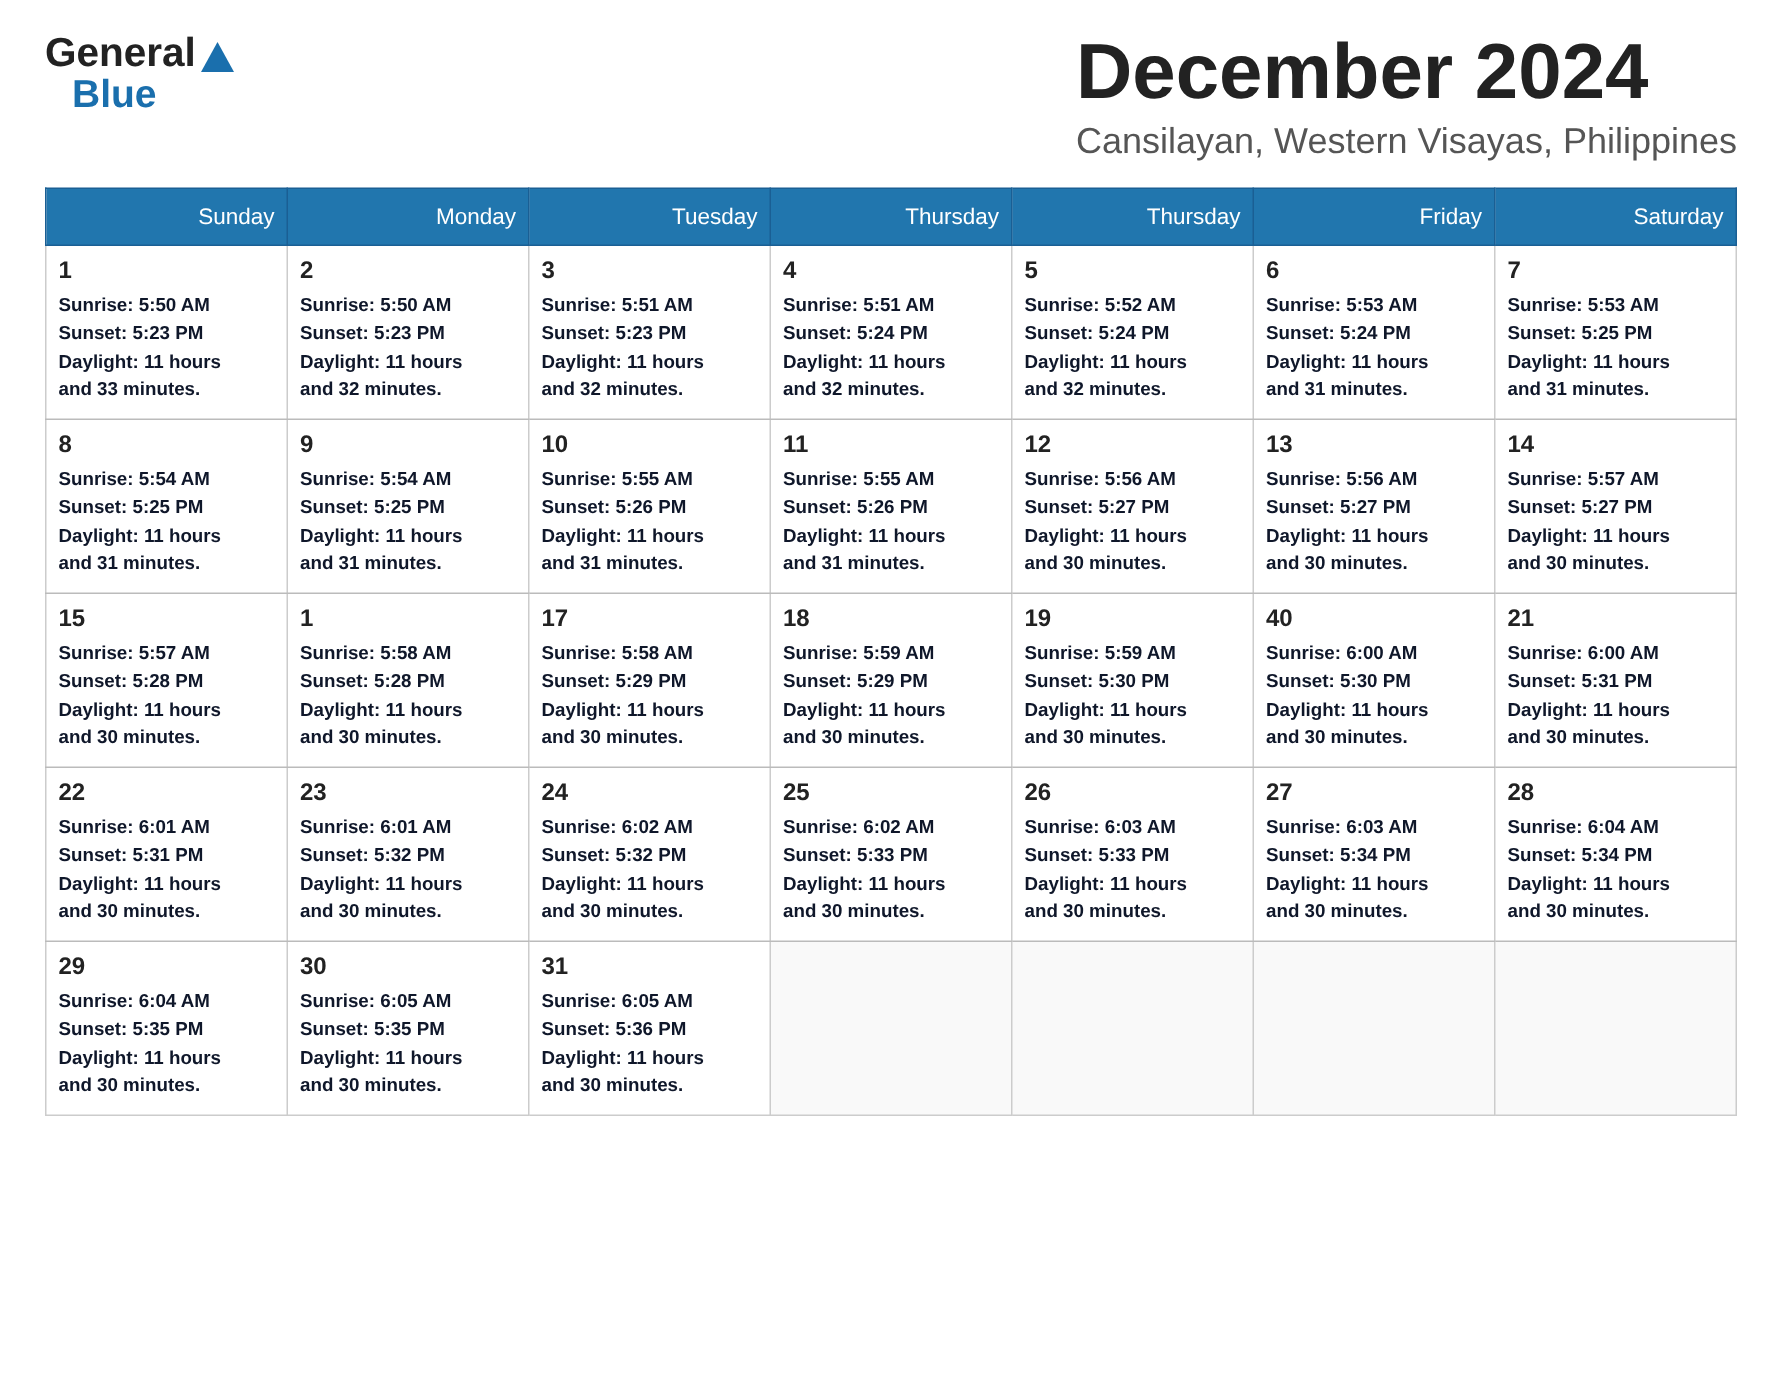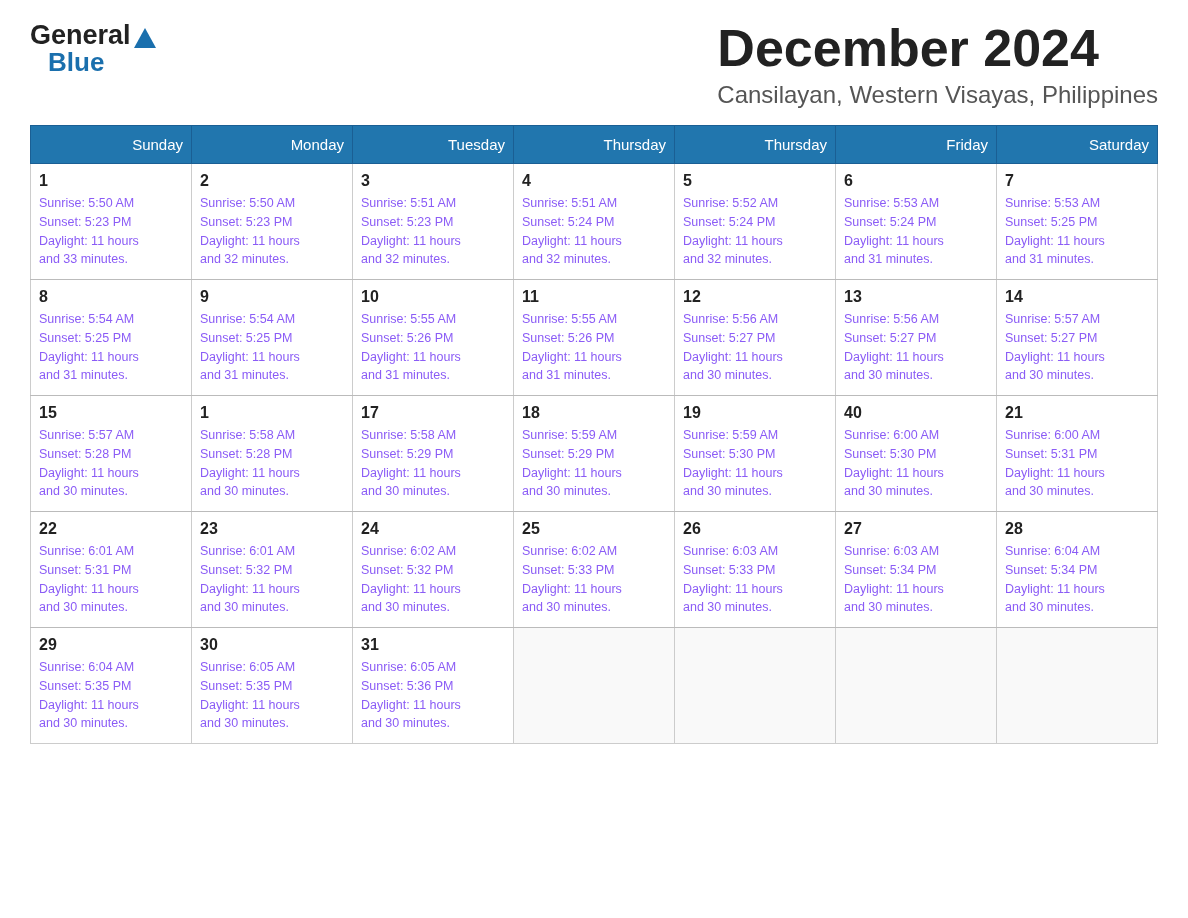--- a/index.html
+++ b/index.html
@@ -54,22 +54,23 @@
       background: #fff;
     }
     tbody tr td .day-num {
       font-size: 16px;
       font-weight: bold;
       margin-bottom: 4px;
       display: block;
     }
     tbody tr td .day-info {
       font-size: 12.5px;
-      color: #8b5cf6;
+      color: #0f172a;
       line-height: 1.5;
+      font-weight: bold;
     }
     tbody tr td.empty {
       background: #f9f9f9;
     }
     tbody tr:not(:last-child) td {
       border-bottom: 1px solid #bbb;
     }
     .logo-wrapper {
       display: flex;
       flex-direction: column;

